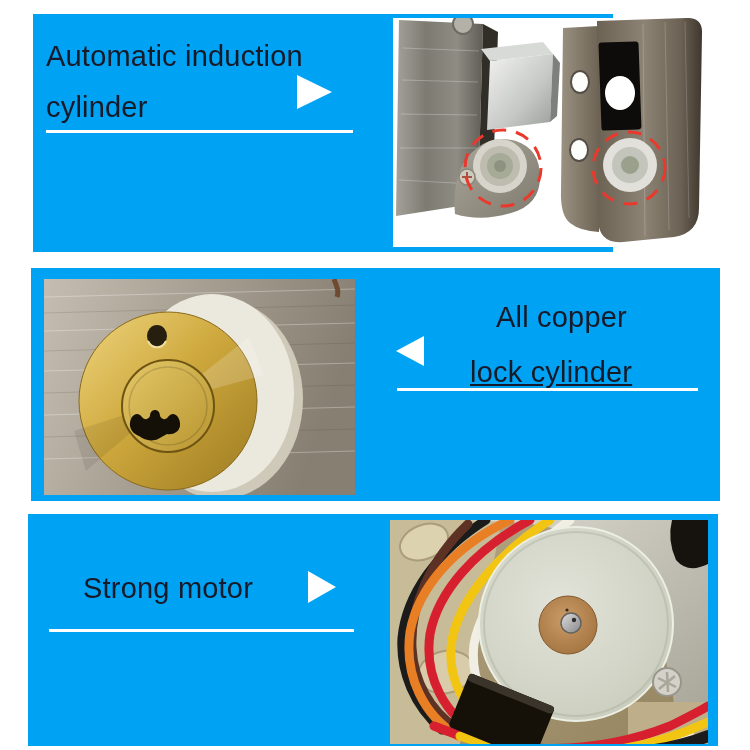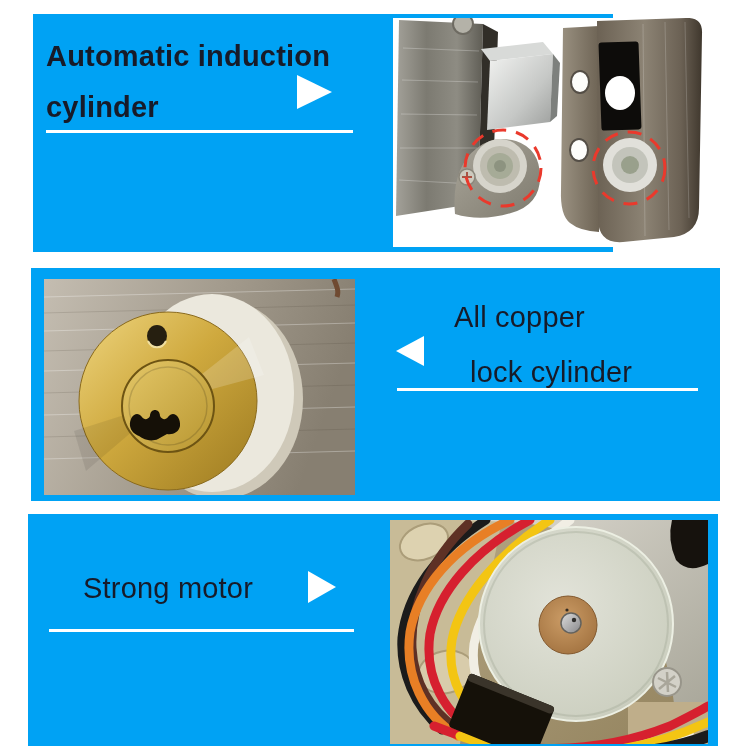--- a/index.html
+++ b/index.html
@@ -1,19 +1,19 @@
 <!DOCTYPE html>
 <html style="--accent: #00a2f4; --text: #171b29; --white: #ffffff; --canvas: #ffffff;"><head>
 <meta charset="utf-8">
 <style>
   html,body{margin:0;padding:0;background:#fff;}
   #stage{position:relative;width:750px;height:750px;background:var(--canvas,#fff);
          font-family:"Liberation Sans",sans-serif;overflow:hidden;}
   .panel{position:absolute;background:var(--accent,#00a2f4);}
-  #panel-1{left:33px;top:14px;width:580px;height:238px;font-weight:bold;}
+  #panel-1{left:33px;top:14px;width:580px;height:238px;}
   #panel-2{left:31px;top:268px;width:689px;height:233px;}
   #panel-3{left:28px;top:514px;width:690px;height:232px;text-align:center;}
   .cap{position:absolute;font-size:29px;line-height:30px;color:var(--text,#171b29);
        white-space:nowrap;letter-spacing:0.2px;}
   .underline{position:absolute;height:3px;background:var(--white,#fff);}
   .arrow-right{position:absolute;width:0;height:0;border-top:17px solid transparent;
        border-bottom:17px solid transparent;border-left:35px solid var(--white,#fff);}
   .arrow-right.small{border-top-width:16px;border-bottom-width:16px;border-left-width:28px;}
   .arrow-left{position:absolute;width:0;height:0;border-top:15px solid transparent;
        border-bottom:15px solid transparent;border-right:28px solid var(--white,#fff);}
@@ -161,22 +161,22 @@
           <polygon points="124,122 30,152 42,192" fill="#000000" opacity="0.08"></polygon>
           <ellipse cx="113" cy="57" rx="10" ry="11" fill="#261f10"></ellipse>
           <path d="M104,62 A10 11 0 0 0 122,62" stroke="#f0dfa0" stroke-width="2" fill="none"></path>
           <circle cx="124" cy="127" r="46" fill="url(#g-brass2)" stroke="#6d5413" stroke-width="2"></circle>
           <circle cx="124" cy="127" r="39" fill="none" stroke="#000000" opacity="0.15" stroke-width="1.5"></circle>
           <path transform="translate(86,128)" fill="#151007" d="M0,19 C-1,9 7,3 12,10 C14,13 18,13 20,9 C20,1 30,1 30,9 C32,13 36,13 38,10
                    C43,3 51,9 50,19 C49,25 43,28 37,27 L28,32 C22,35 14,33 9,29 C4,27 1,24 0,19 Z"></path>
         </g>
       </svg>
     </div>
-    <div class="cap" style="left:423px;top:34px;">All copper</div>
-    <div class="cap" style="left:439px;top:89px;">lock cylinder</div>
+    <div class="cap" style="left:465px;top:34px;">All copper</div>
+    <div class="cap" style="left:439px;top:89px;text-decoration:underline;">lock cylinder</div>
     <div class="underline" style="left:366px;top:120px;width:301px;"></div>
     <div class="arrow-left" style="left:365px;top:68px;"></div>
   </section>
 
   <section class="panel" id="panel-3">
     <div class="cap" style="left:55px;top:59px;">Strong motor</div>
     <div class="underline" style="left:21px;top:115px;width:305px;"></div>
     <div class="arrow-right small" style="left:280px;top:57px;"></div>
 
     <div class="photo" id="photo-3">

